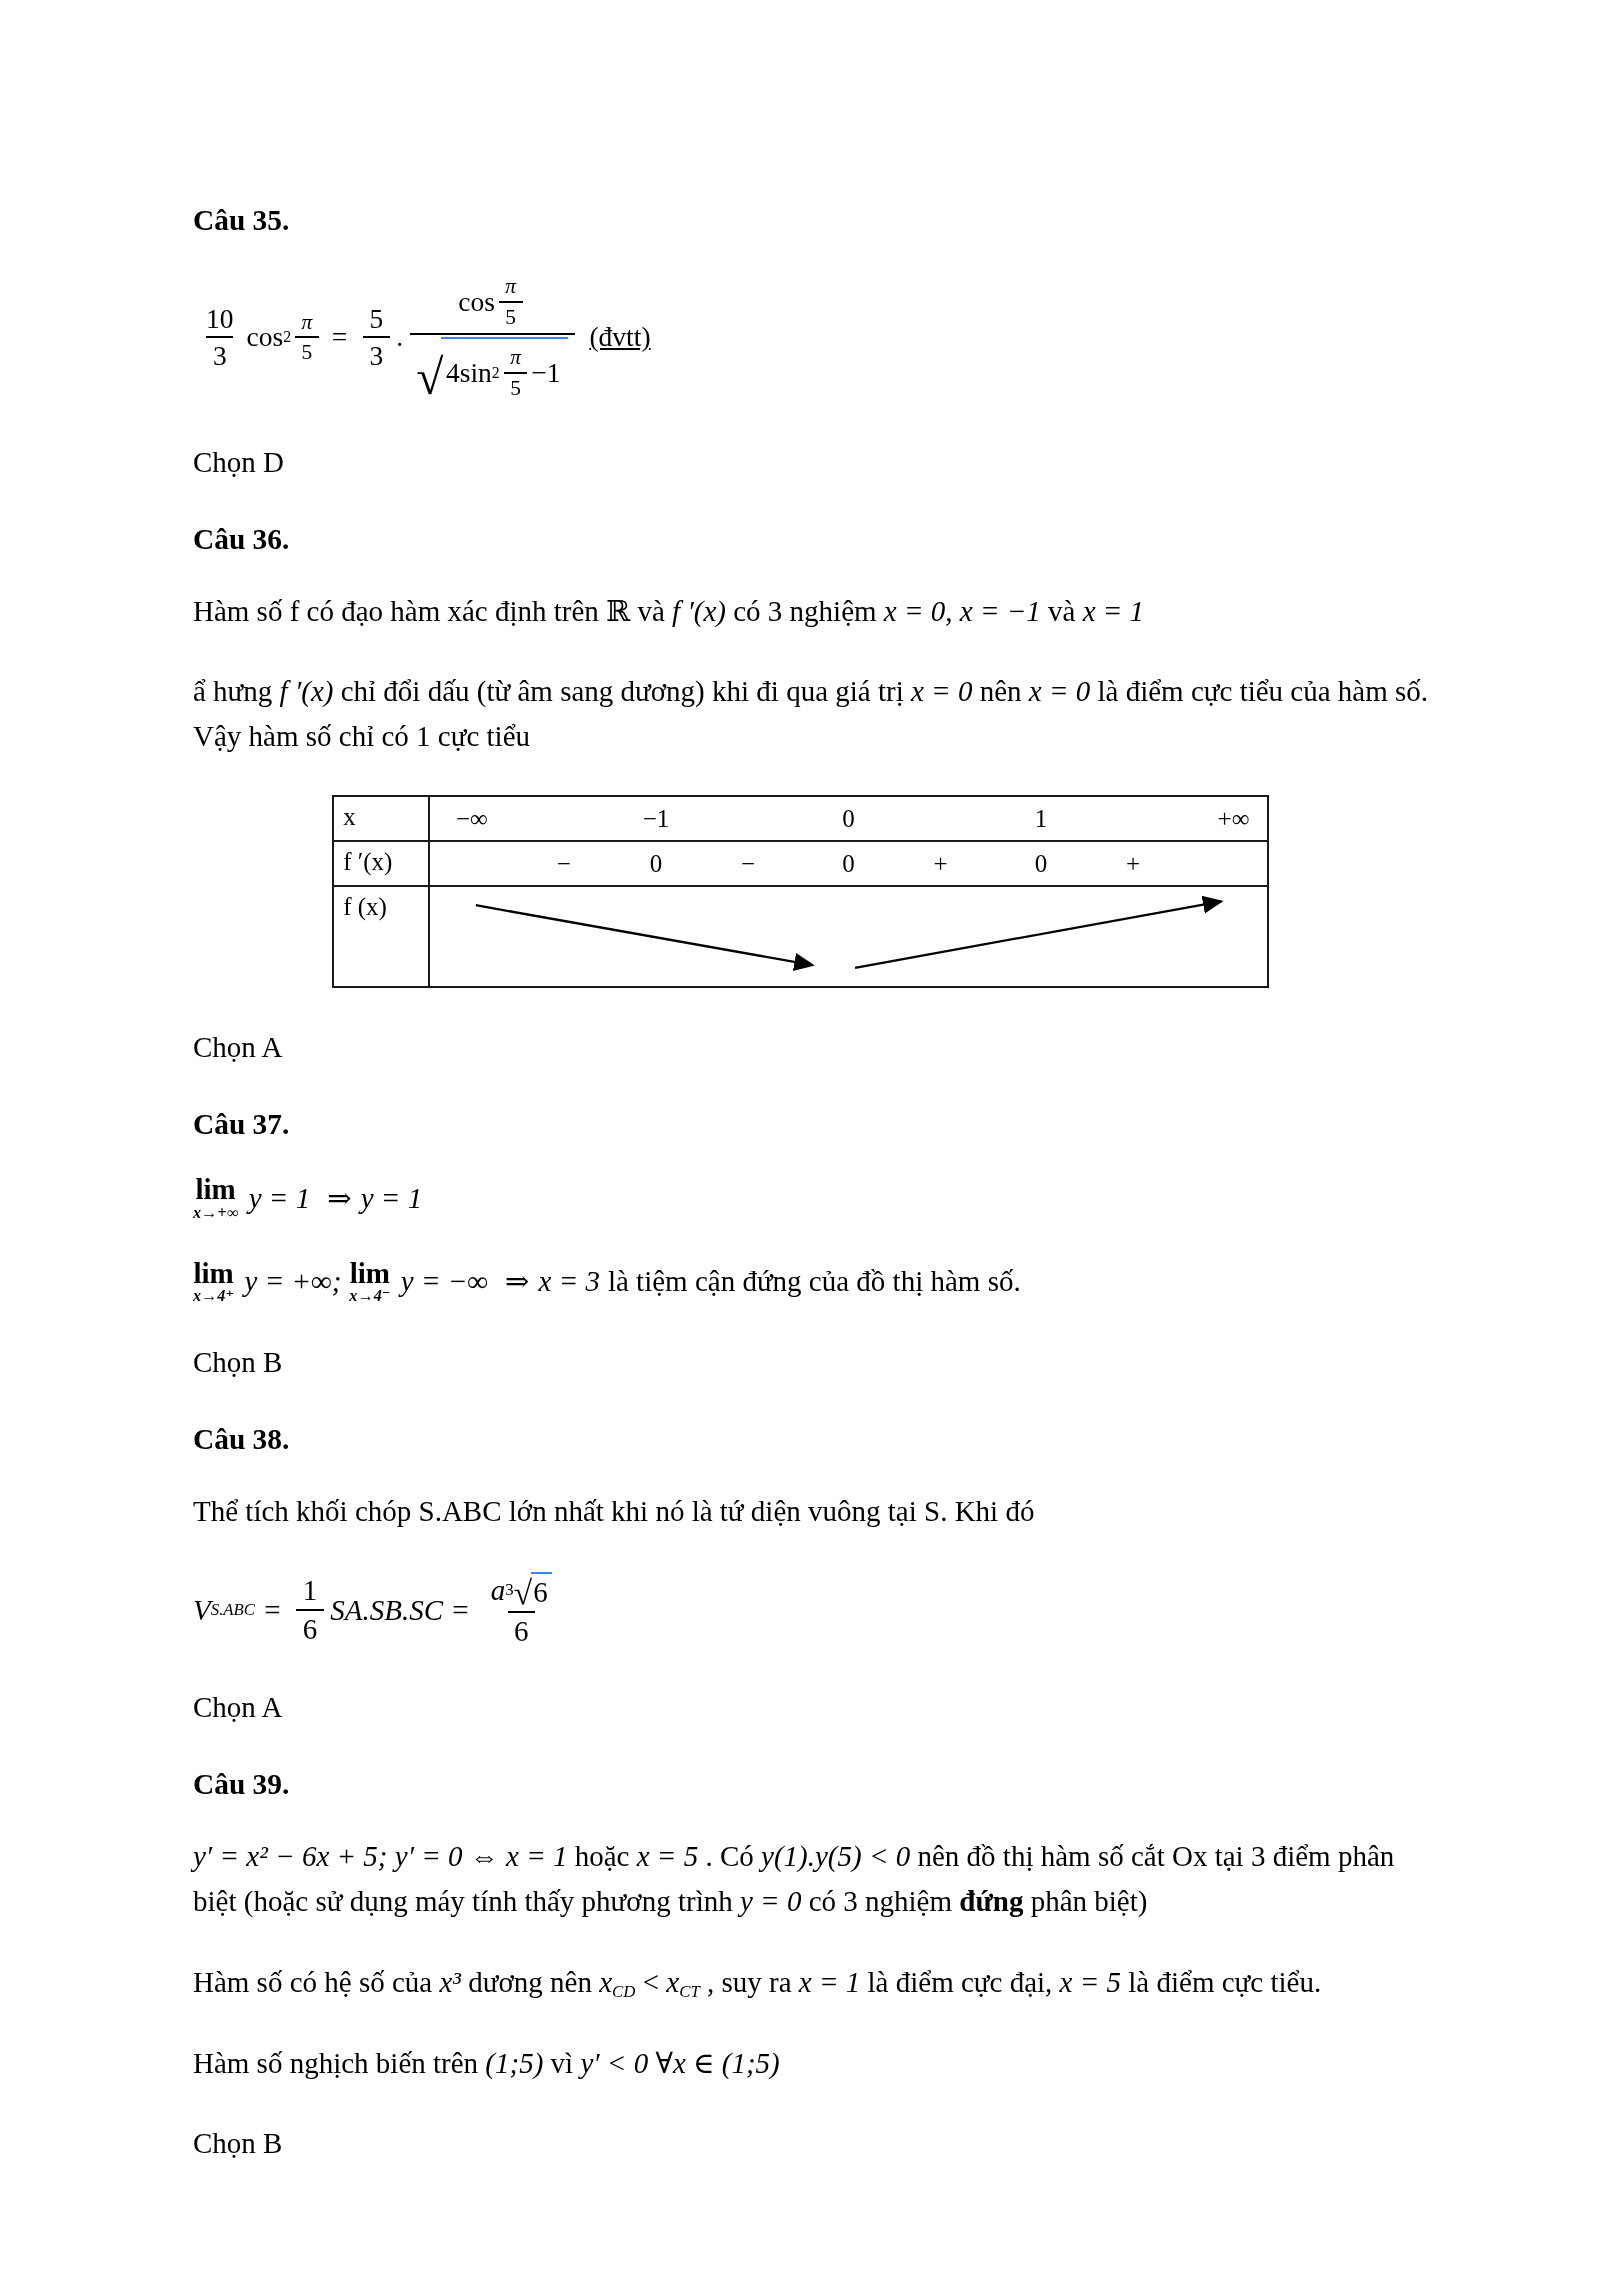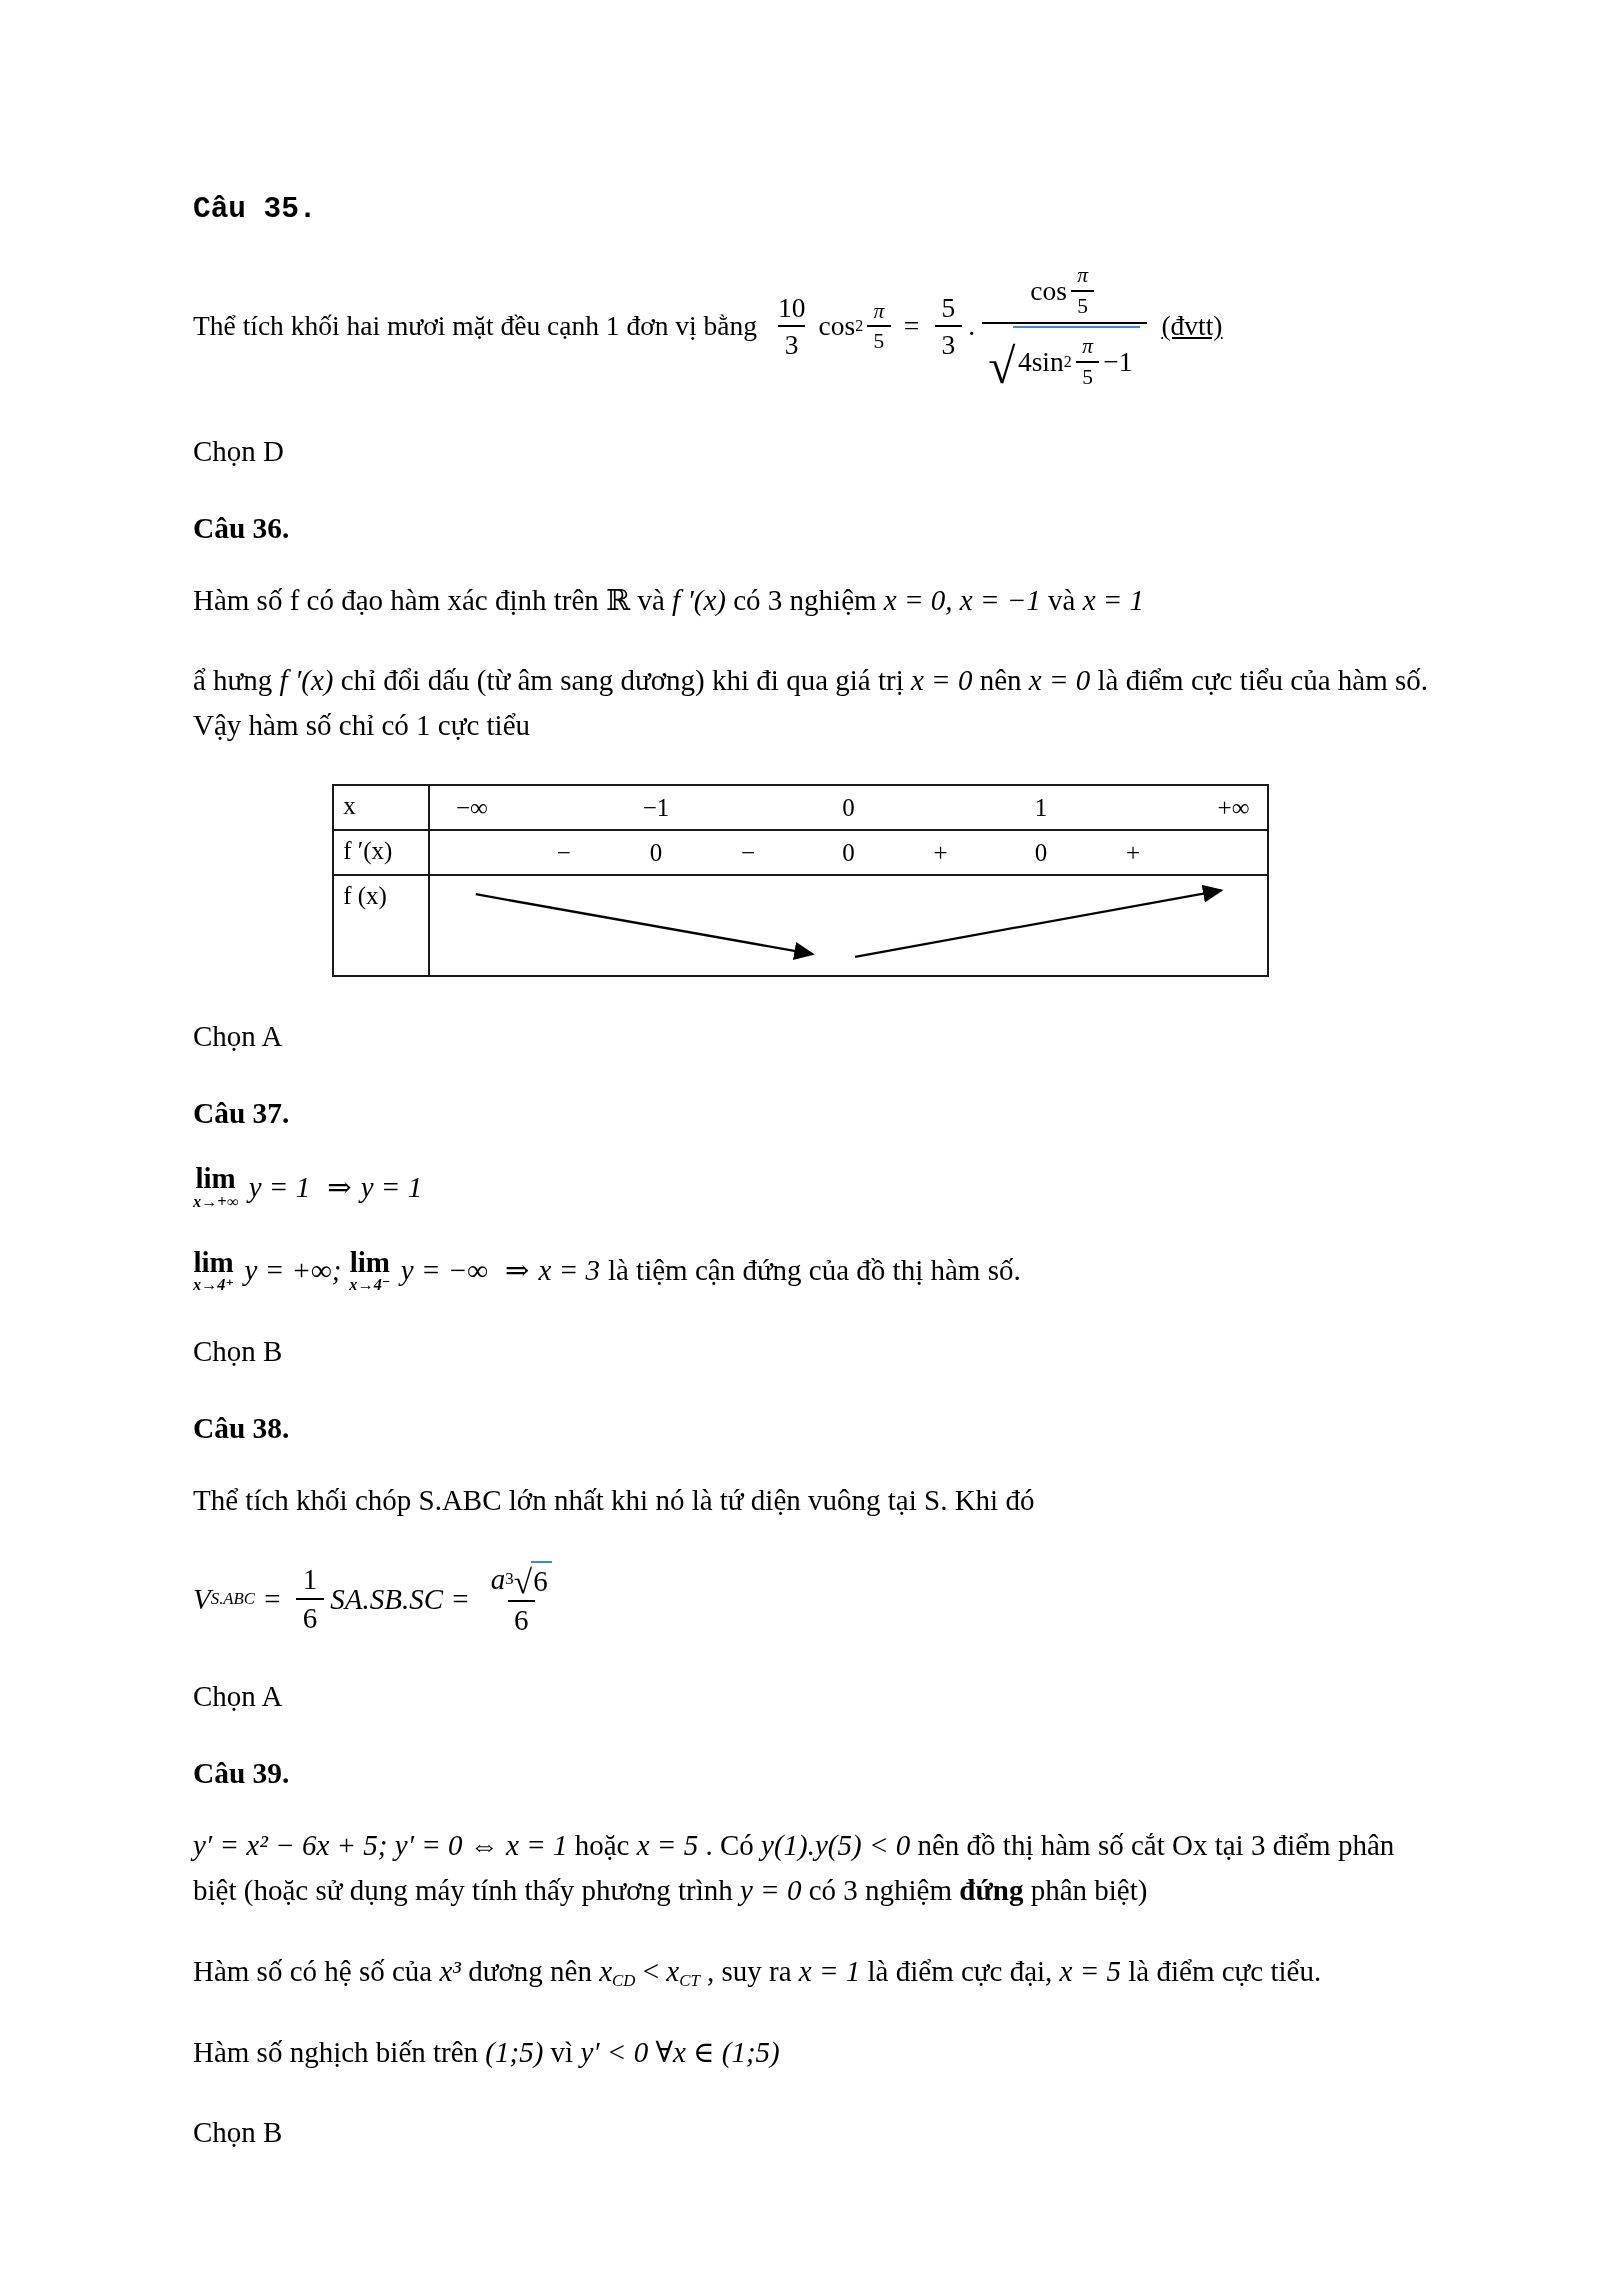--- a/index.html
+++ b/index.html
@@ -3,21 +3,21 @@
 <meta charset="utf-8">
 <style>
   * { box-sizing: border-box; }
   html,body { margin:0; padding:0; background:#e8e8e8; }
   .page {
     width:1623px; height:2295px; margin:0 auto; background:#ffffff; color:#000;
     font-family:"Liberation Serif","DejaVu Serif","DejaVu Sans",serif;
     font-size:29px; padding:193px 186px 0 193px; overflow:hidden; position:relative;
   }
   .heading { font-weight:bold; font-size:29.4px; margin:44px 0 33px 0; }
-  section:first-child .heading { margin-top:0;font-family:Liberation Mono, monospace; }
+  section:first-child .heading { margin-top:11px; }
   .para { margin:0 0 36px 0; line-height:1.55; }
   .choice { margin:41px 0 10.5px 0; }
 
   
   .mi { font-style:italic; }
   .b  { font-weight:bold; }
   .fx { display:flex; align-items:center; flex-wrap:nowrap; line-height:1.25; }
   .op { margin:0 9.2px; }
   .sp { margin-right:7.9px; }
   .sup { font-size:0.58em; vertical-align:0.6em; line-height:1; }
@@ -51,21 +51,20 @@
 </style>
 </head>
 <body>
 
 <div class="page">
 
   <section>
     <h2 class="heading">Câu 35.</h2>
 
     <div class="para fx" style="font-size:27.5px;">
-      <span class="sp">Thể tích khối hai mươi mặt đều cạnh 1 đơn vị bằng</span>
       <span class="frac">
         <span class="num">10</span>
         <span class="den">3</span>
       </span>
       <span class="fn">cos</span>
         <span class="sup">2</span>
       <span class="frac innerfrac">
         <span class="num mi">π</span>
         <span class="den">5</span>
       </span>

